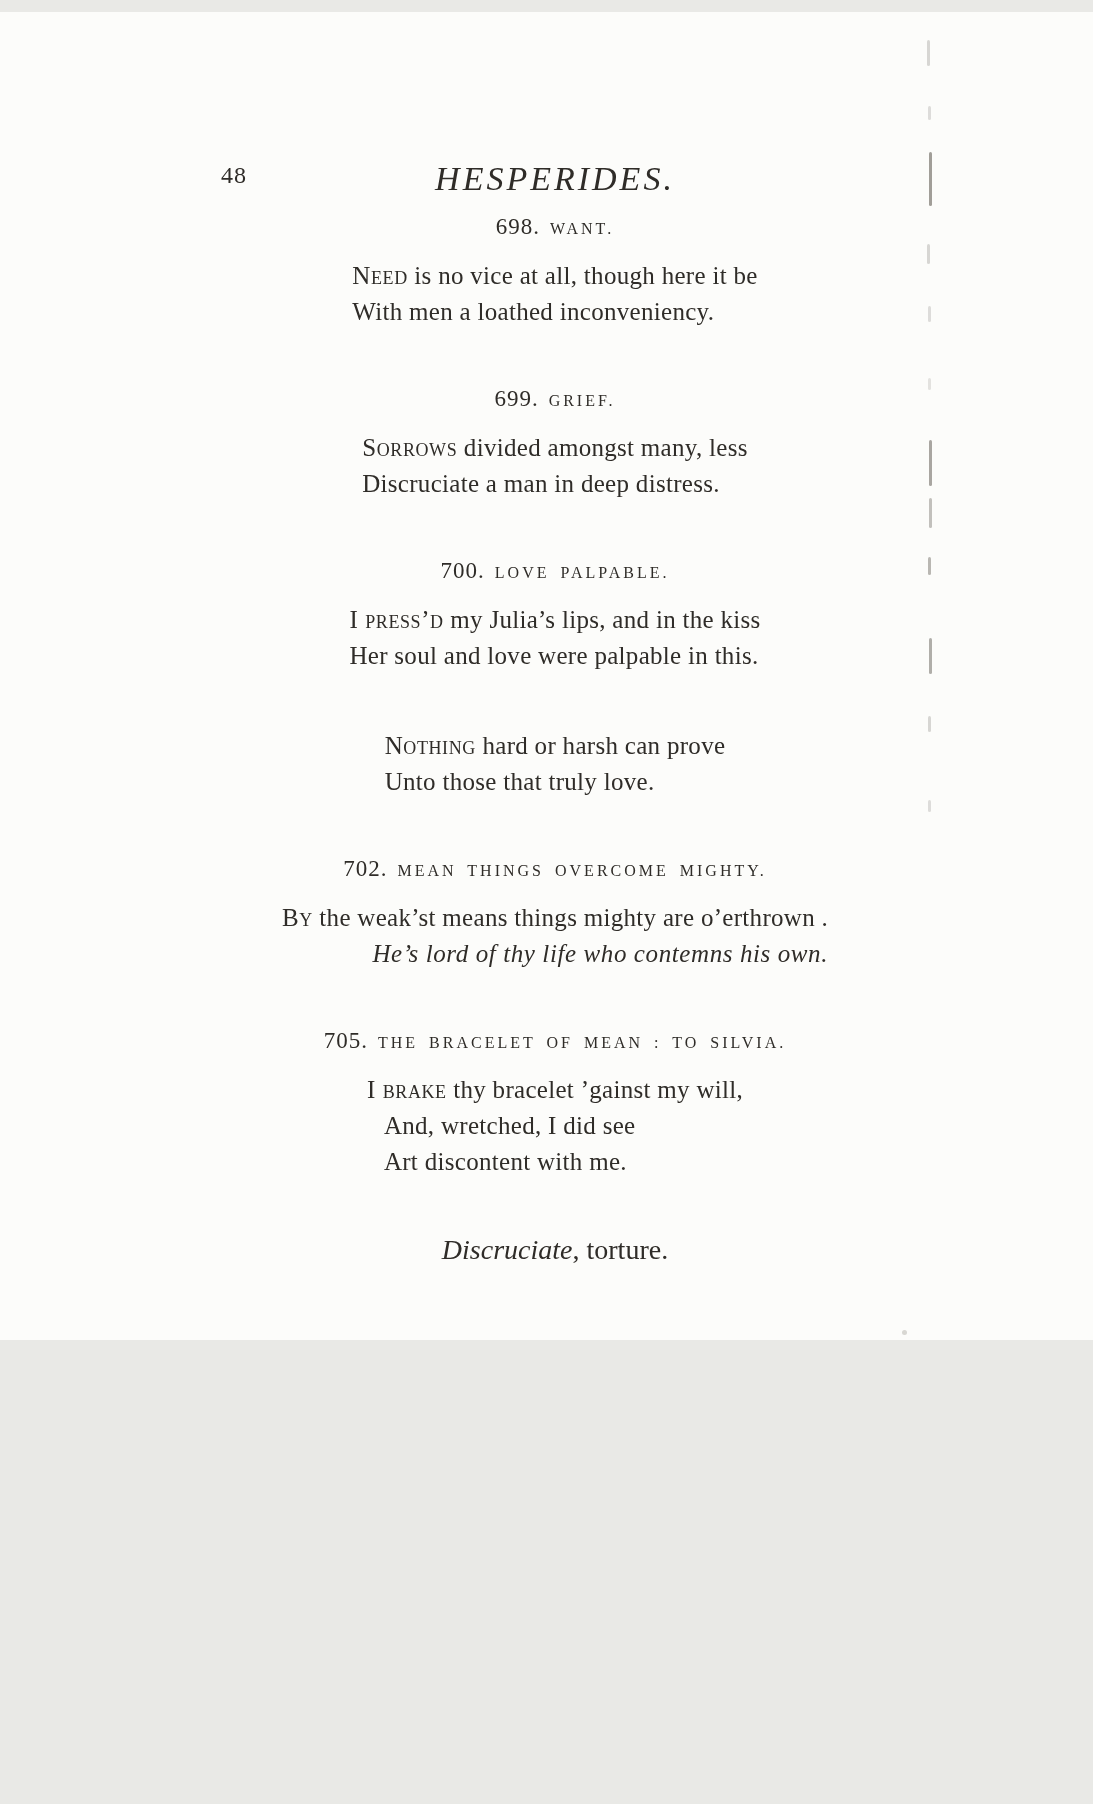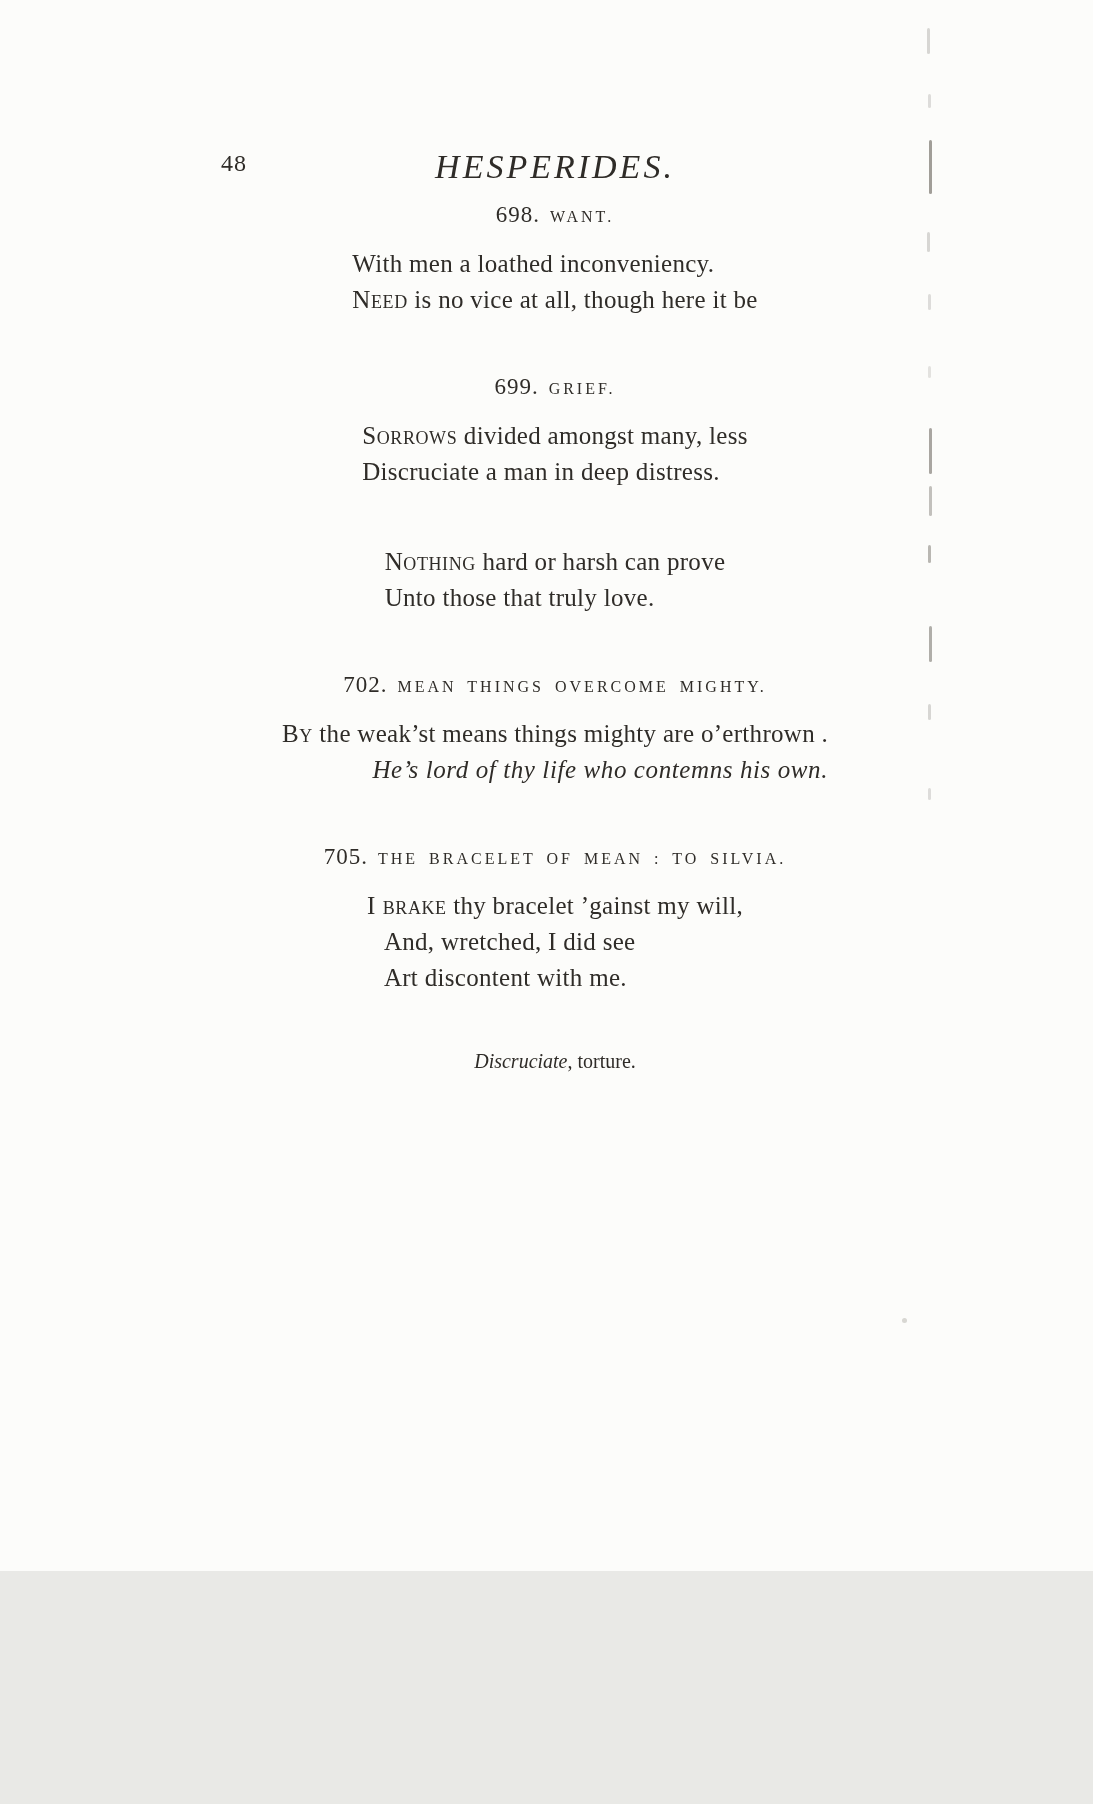--- a/index.html
+++ b/index.html
@@ -3,22 +3,22 @@
 <meta charset="utf-8">
 <style>
   html, body {
     margin: 0;
     padding: 0;
     background: #e9e9e6;
   }
   .page {
     position: relative;
     width: 1093px;
-    height: 1571px;
-    margin: 0 auto;
+    height: 1328px;
+    margin: 12px auto;
     background: #fcfcfa;
     overflow: hidden;
     font-family: "Liberation Serif", "DejaVu Serif", serif;
     color: #2f2c28;
   }
   .content {
     position: absolute;
     top: 148px;
     left: 115px;
     width: 880px;
@@ -73,21 +73,21 @@
   }
   .line { white-space: nowrap; }
   .line.indent { margin-left: 17px; }
   .line.italic { font-style: italic; letter-spacing: 0.6px; text-align: right; }
   .lead {
     font-variant: small-caps;
     letter-spacing: 0.6px;
   }
   .footnote {
     margin-top: 28px;
-    font-size: 20px;
+    font-size: 28px;
   }
   .footnote .italic { font-style: italic; }
 
   
   .artifact {
     position: absolute;
     width: 3px;
     background: #555047;
     border-radius: 2px;
   }
@@ -110,35 +110,44 @@
     <div class="header-row">
       <span class="page-number">48</span>
       <h1 class="running-head">HESPERIDES.</h1>
     </div>
 
     <section class="poem first">
       <h3 class="poem-heading">
         <span class="poem-number">698.</span><span class="poem-title">WANT.</span>
       </h3>
       <div class="poem-body">
+        <div class="line"><span class="lead">Need</span><span> is no vice at all, though here it be</span></div>
         <div class="line"><span>With men a loathed inconveniency.</span></div>
-        <div class="line"><span class="lead">Need</span><span> is no vice at all, though here it be</span></div>
       </div>
     </section>
 
     <section class="poem">
       <h3 class="poem-heading">
         <span class="poem-number">699.</span><span class="poem-title">GRIEF.</span>
       </h3>
       <div class="poem-body">
         <div class="line"><span class="lead">Sorrows</span><span> divided amongst many, less</span></div>
         <div class="line"><span>Discruciate a man in deep distress.</span></div>
       </div>
     </section>
 
+    <section class="poem">
+      <h3 class="poem-heading">
+        <span class="poem-number">700.</span><span class="poem-title">LOVE PALPABLE.</span>
+      </h3>
+      <div class="poem-body">
+        <div class="line"><span class="lead">I press’d</span><span> my Julia’s lips, and in the kiss</span></div>
+        <div class="line"><span>Her soul and love were palpable in this.</span></div>
+      </div>
+    </section>
 
     <section class="poem">
       <div class="poem-body">
         <div class="line"><span class="lead">Nothing</span><span> hard or harsh can prove</span></div>
         <div class="line"><span>Unto those that truly love.</span></div>
       </div>
     </section>
 
     <section class="poem">
       <h3 class="poem-heading">

